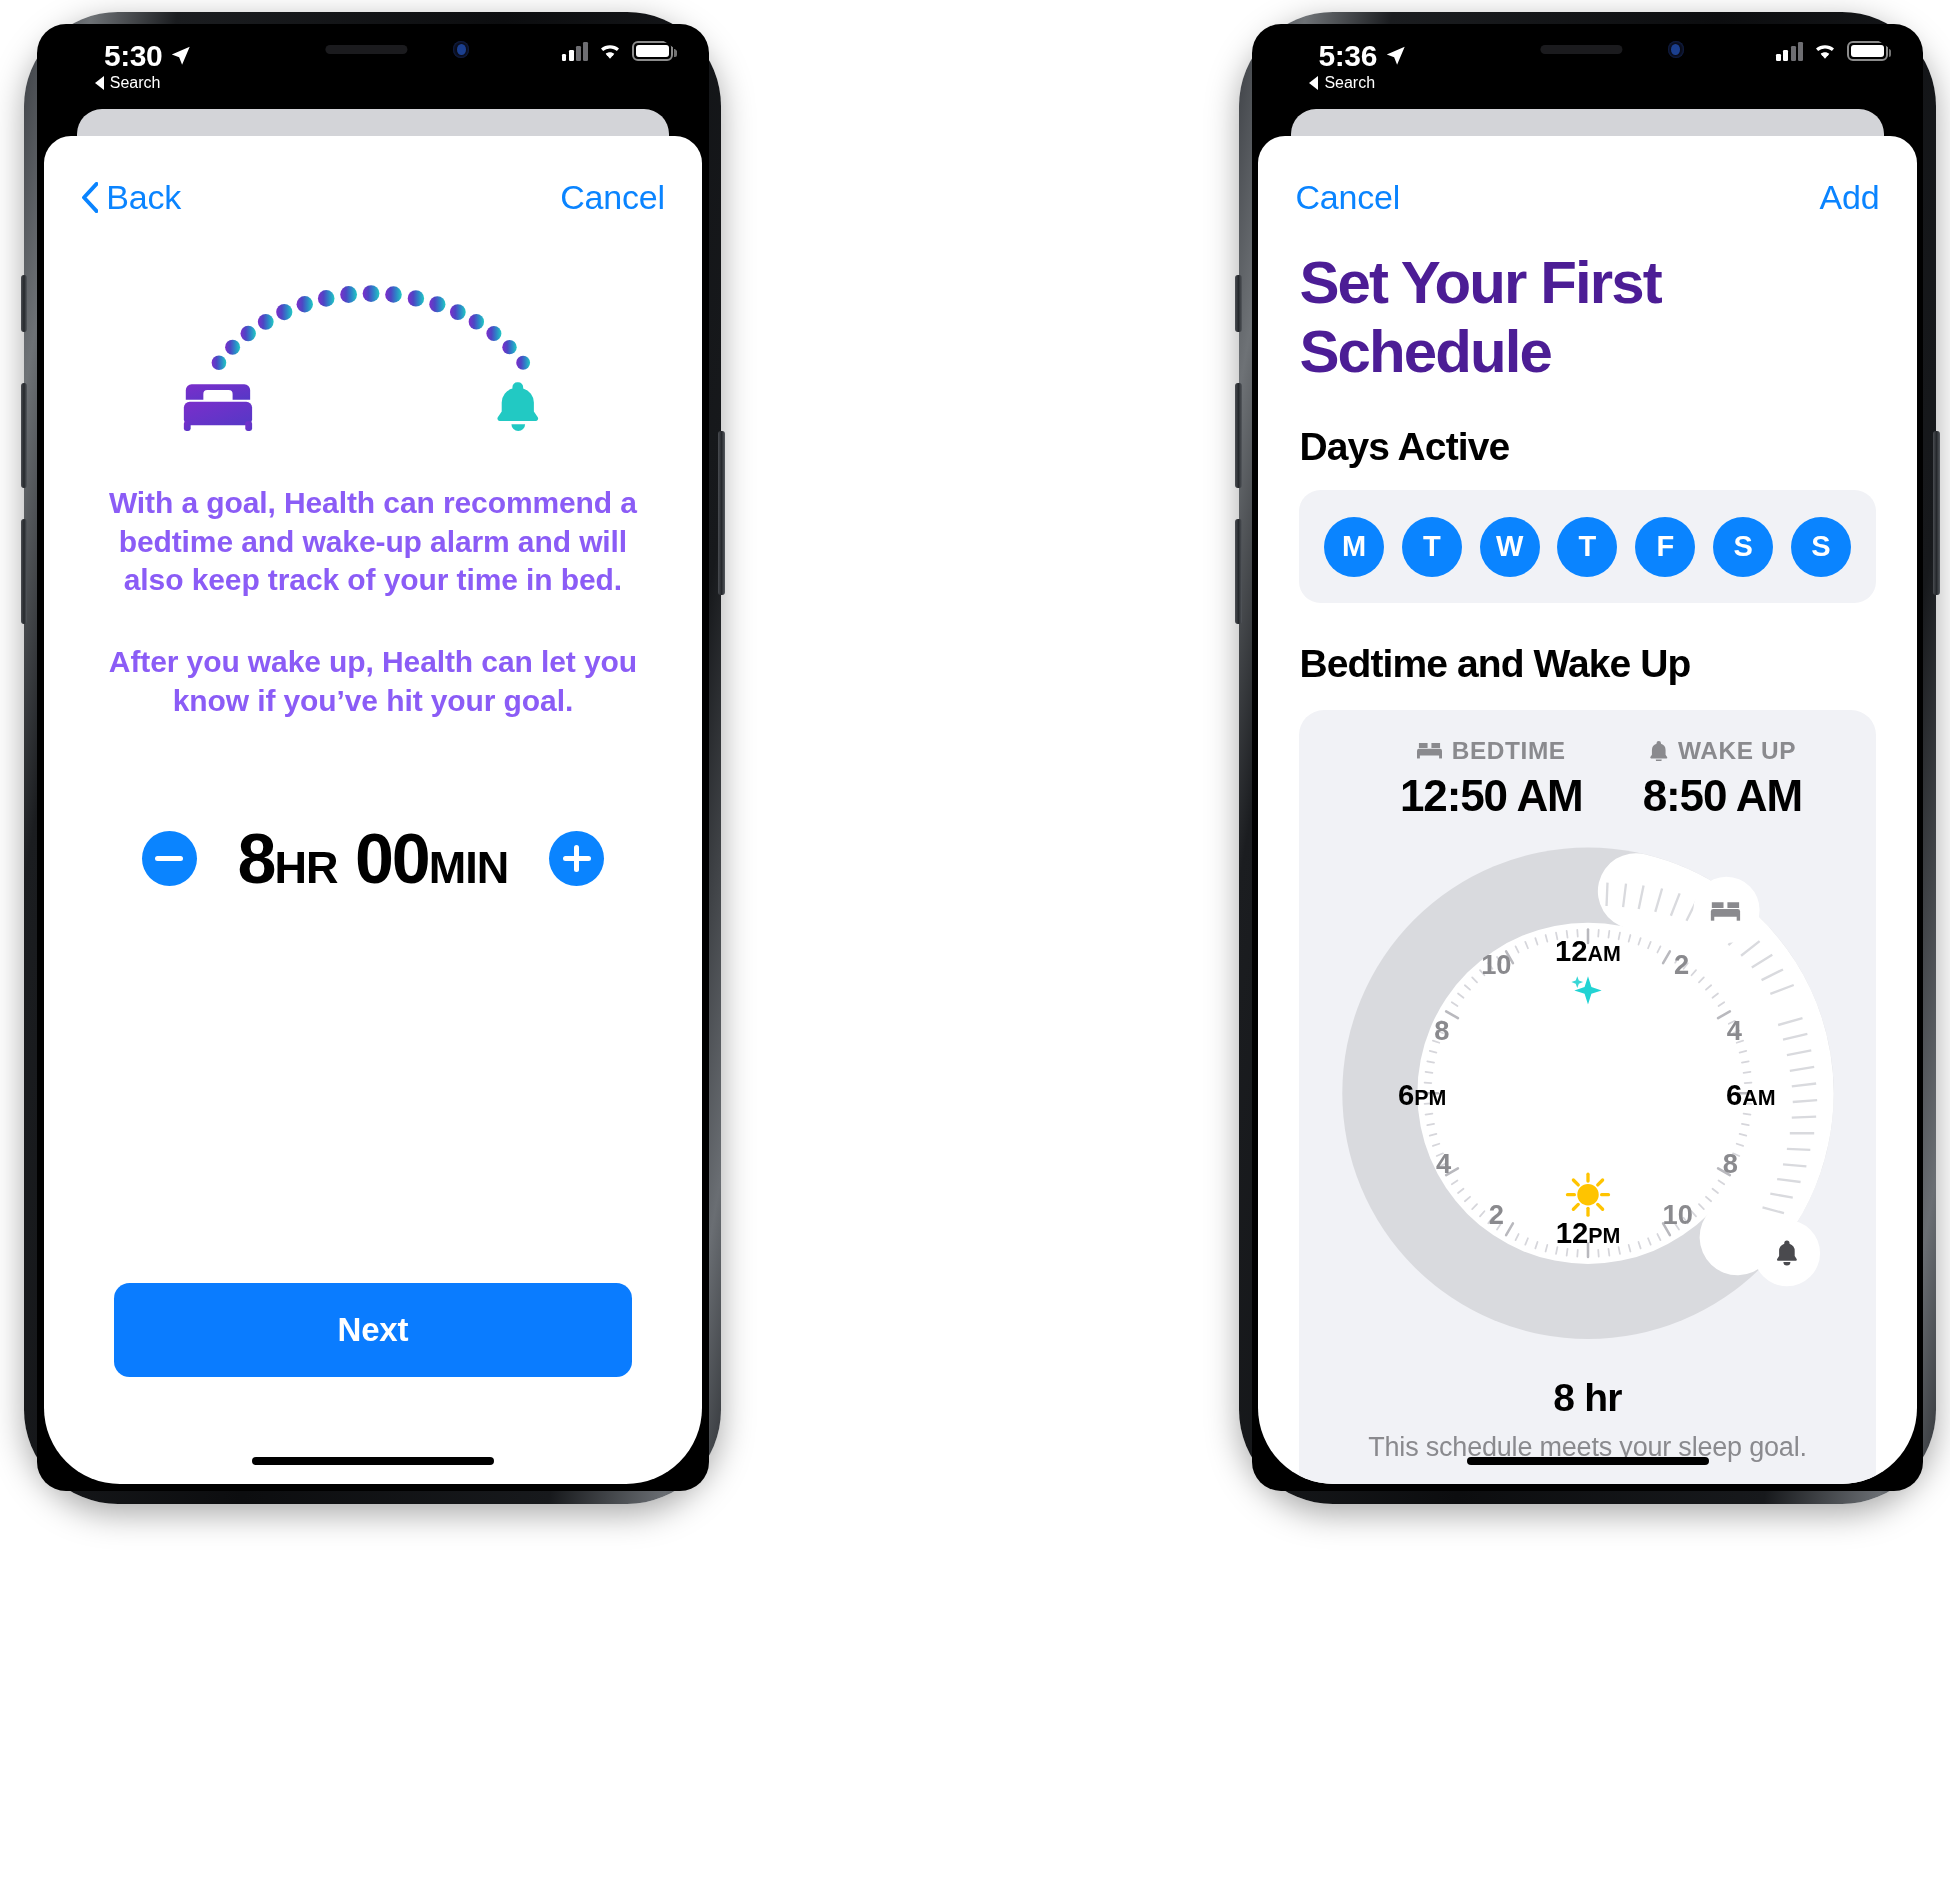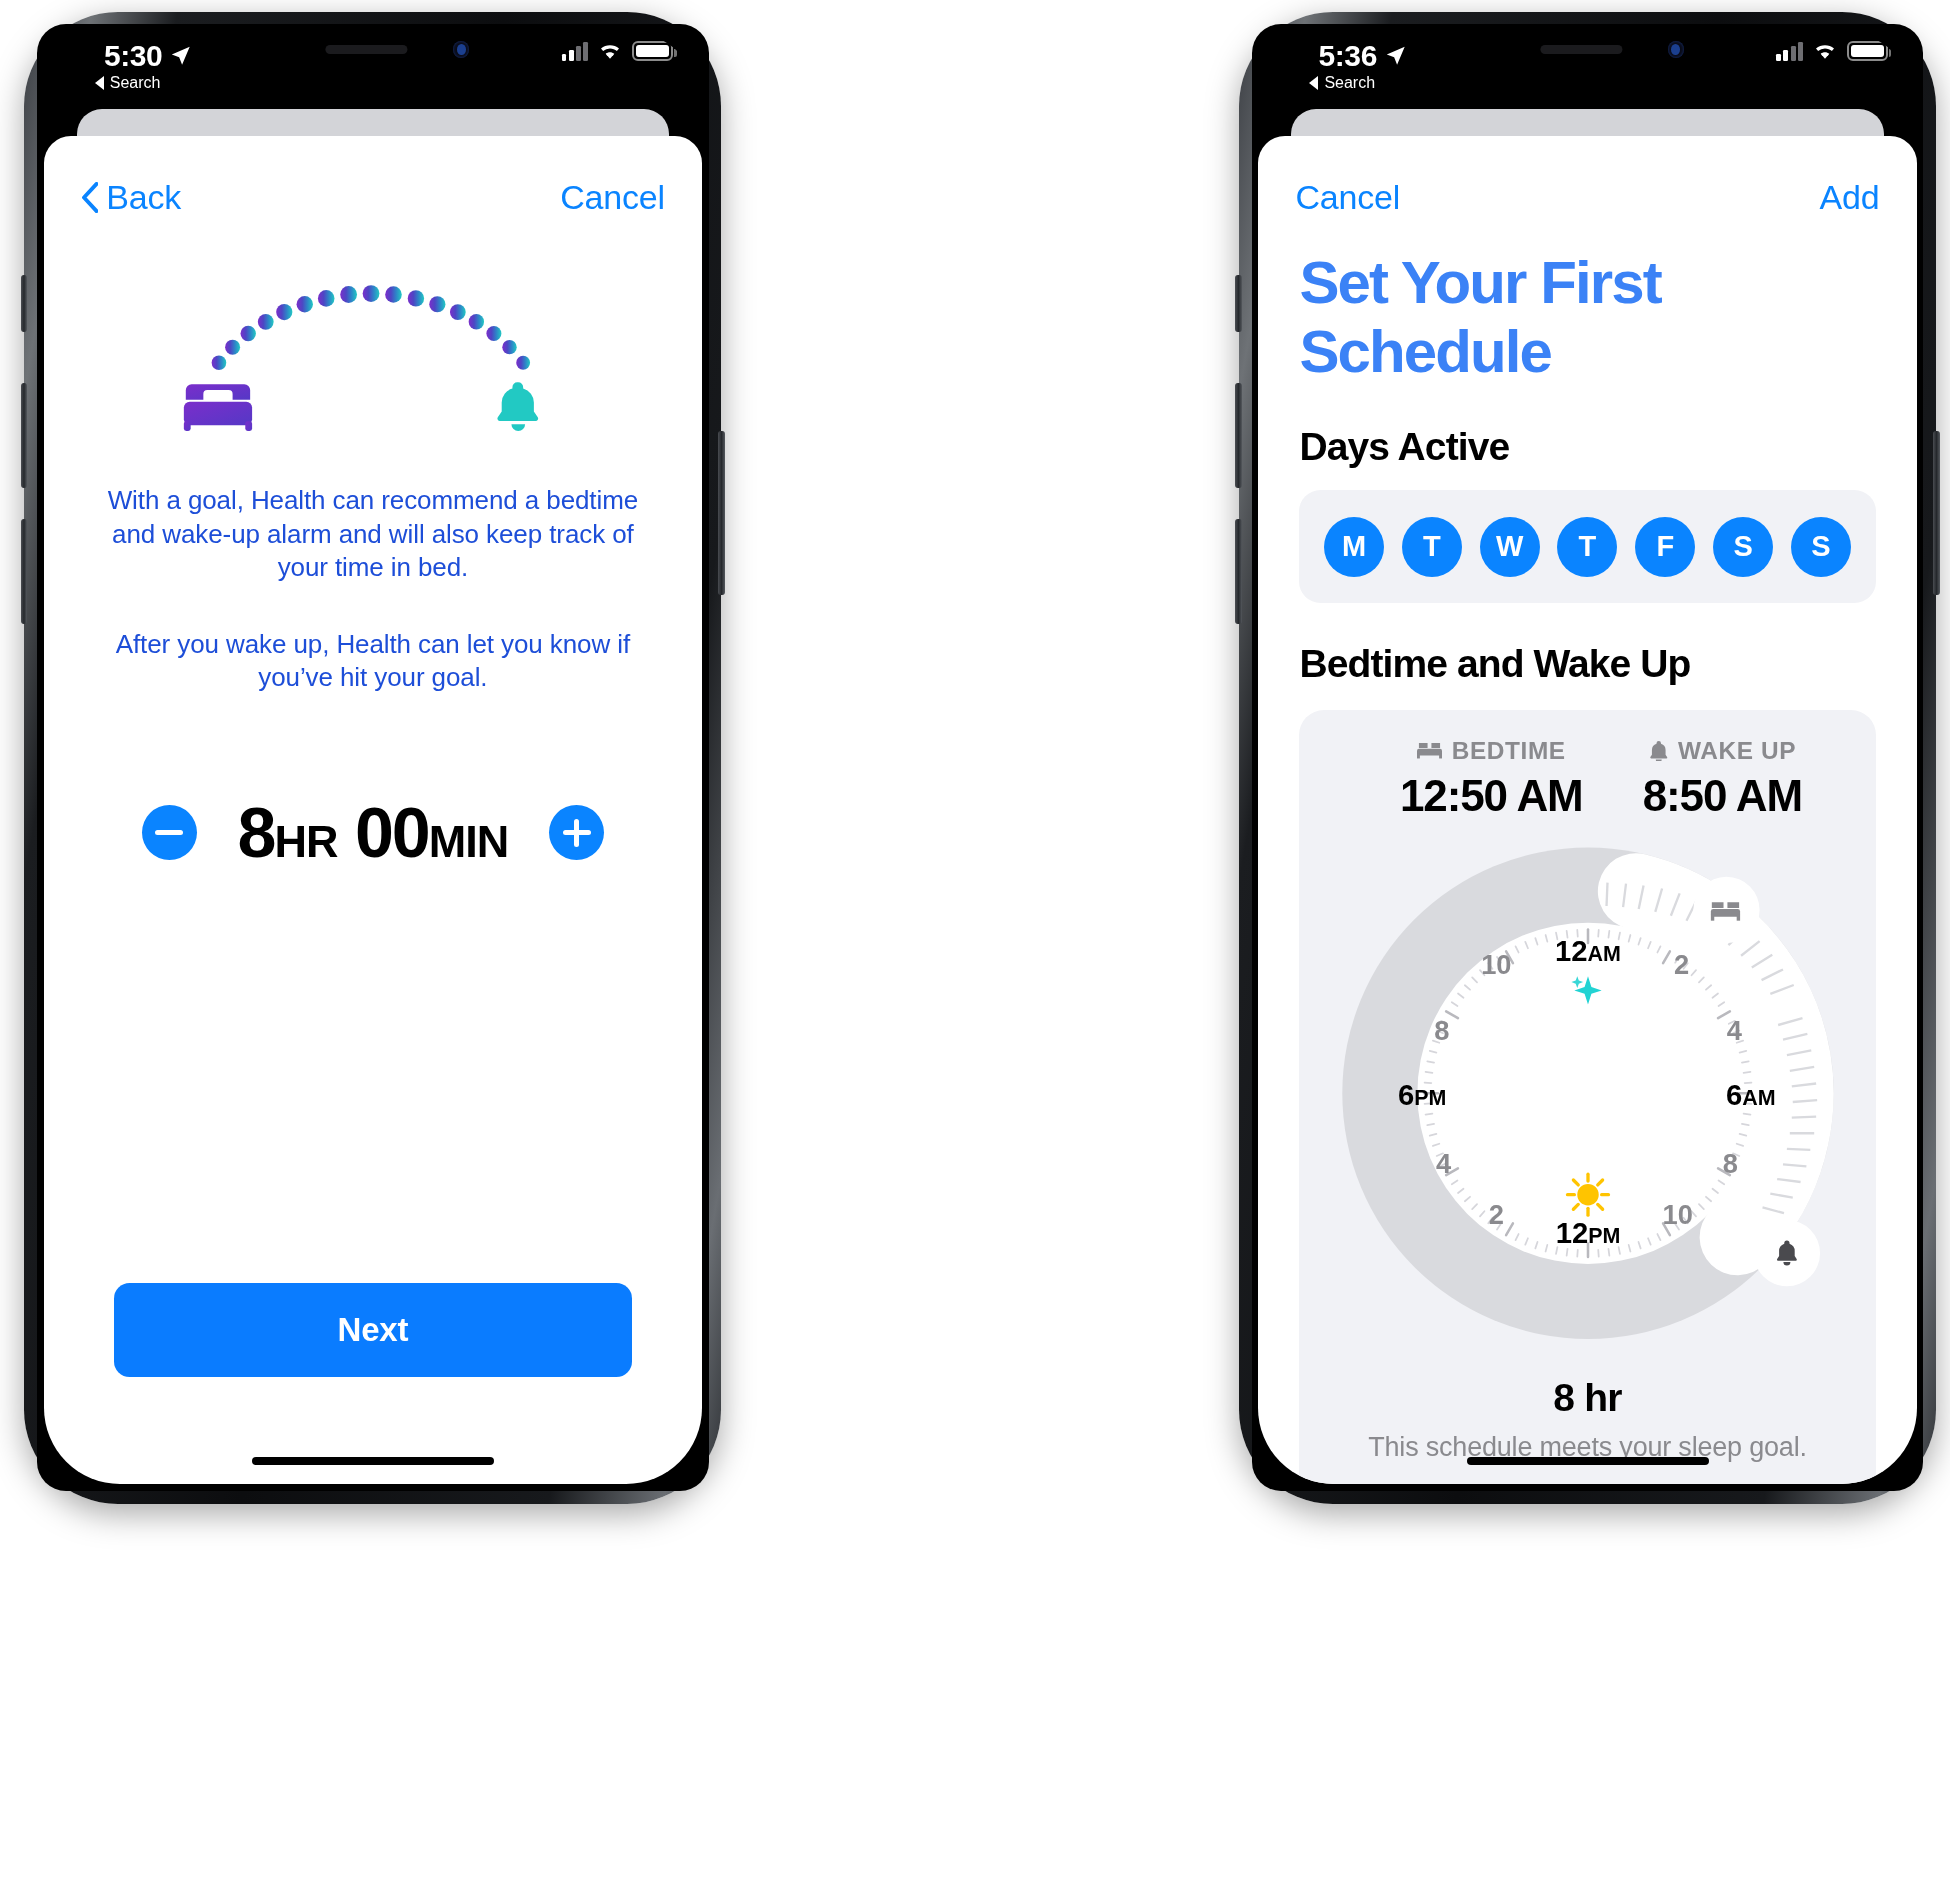--- a/index.html
+++ b/index.html
@@ -112,21 +112,21 @@
   
   .s1-body { padding: 0 49px; text-align:center; position:relative; }
   .arc-wrap { position:relative; height: 215px; margin-top: 5.9px; }
   .arc-svg { position:absolute; left:50%; transform:translateX(-50%); top:0; }
 
   .s1-title {
     font-size: 58px; font-weight: 700; letter-spacing: -1.4px; color:#000;
     margin-top: 29px;
   }
   .s1-para {
-    font-size: 26px; line-height: 1.29; color:#1d4ed8; font-weight: 400;
+    font-size: 30px; line-height: 1.29; color:#8b5cf6; font-weight: 700;
     margin-top: 33px; letter-spacing:-0.1px;
   }
   .s1-para.second { margin-top: 43px; }
 
   .stepper {
     display:flex; align-items:center; justify-content:center; gap: 41px;
     margin-top: 98px;
   }
   .circ-btn {
     width: 55px; height: 55px; border-radius: 50%; background:#0a84ff;
@@ -141,21 +141,21 @@
   .goal-val .u { font-size: 45px; font-weight: 700; letter-spacing:-1px; }
 
   .next-btn {
     position:absolute; left: 70px; right: 70px; bottom: 107px;
     height: 94px; background:#0a7cff; border-radius: 15.6px; border:none;
     color:#fff; font-size: 33px; font-weight: 600; letter-spacing:-0.2px; cursor:pointer;
   }
 
   
   .s2-body { padding: 0 41px; }
-  .s2-title { font-size: 60px; font-weight: 800; letter-spacing:-1.9px; color:#3b82f6; margin-top: 17.6px; }
+  .s2-title { font-size: 60px; font-weight: 800; letter-spacing:-1.9px; color:#4c1d95; margin-top: 17.6px; }
   .s2-h2 { font-size: 39px; font-weight: 700; letter-spacing:-0.9px; color:#000; margin-top: 39px; }
   .days-card {
     background:#f1f2f6; border-radius: 21.5px; margin-top: 21.5px;
     height: 113px; display:flex; align-items:center; justify-content:space-around;
     padding: 0 15.6px;
   }
   .day {
     width: 60px; height: 60px; border-radius:50%; background:#0a84ff; color:#fff;
     display:flex; align-items:center; justify-content:center;
     font-size: 29px; font-weight: 600; cursor:pointer; flex:none;

